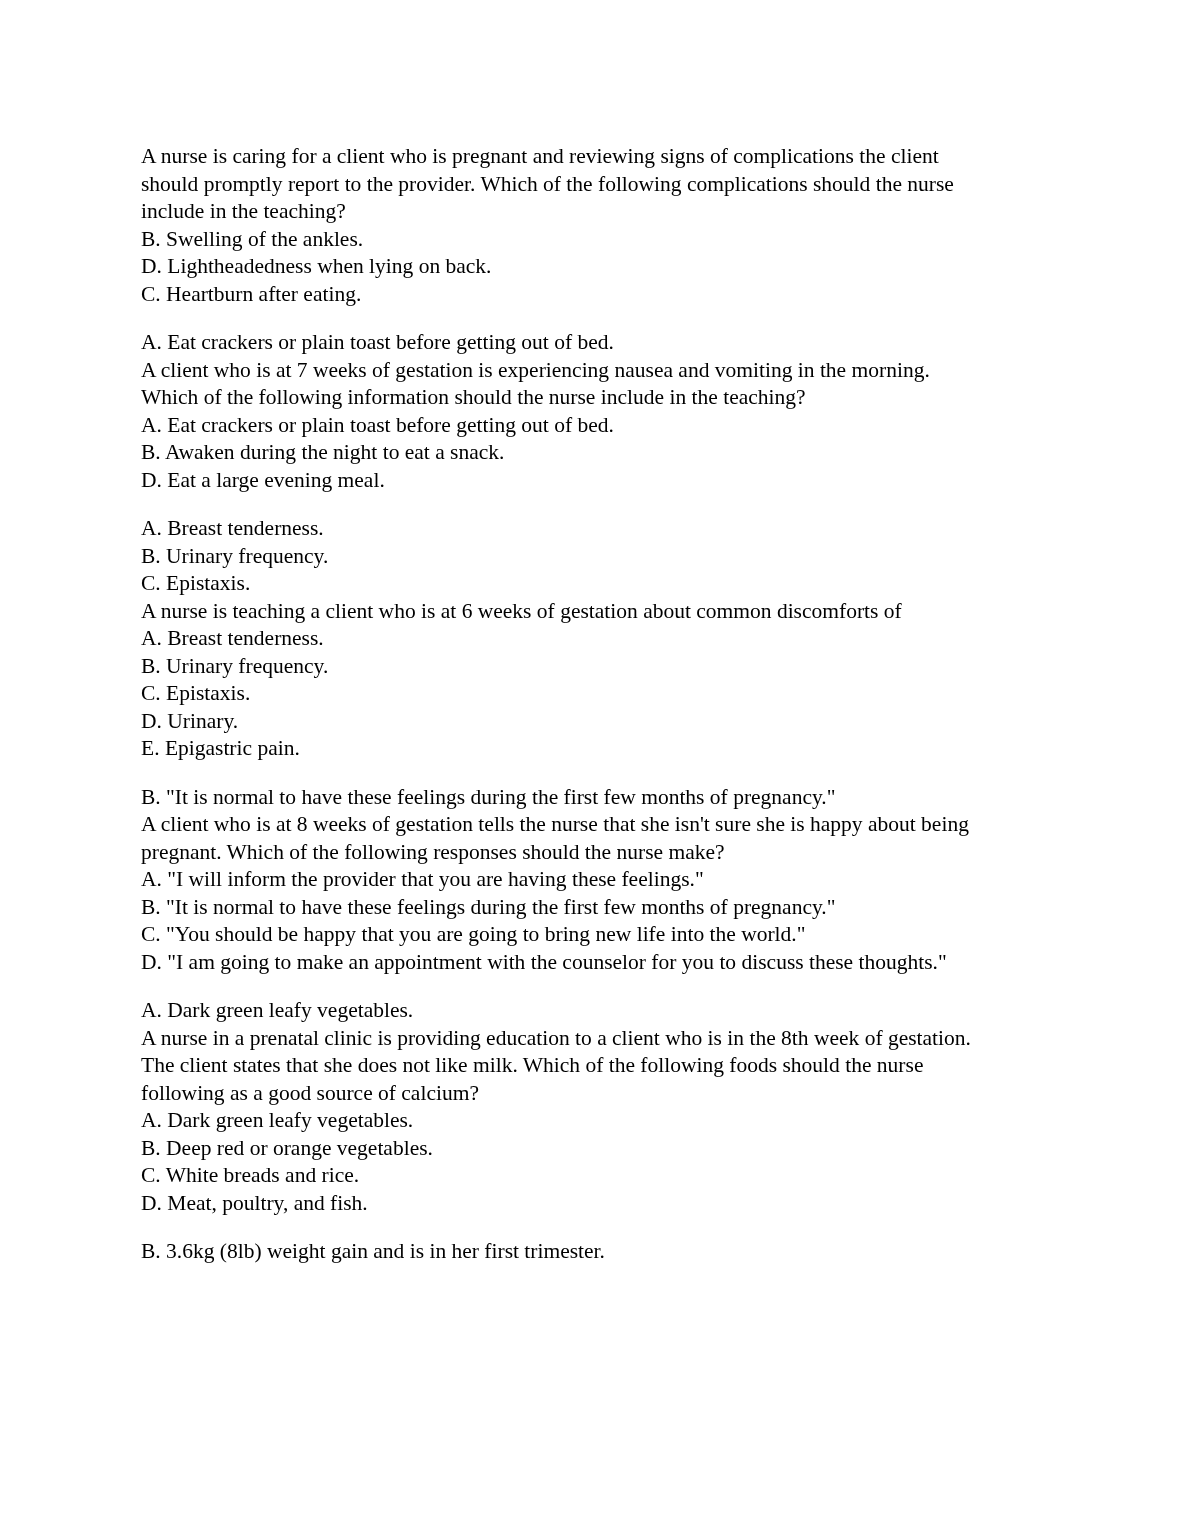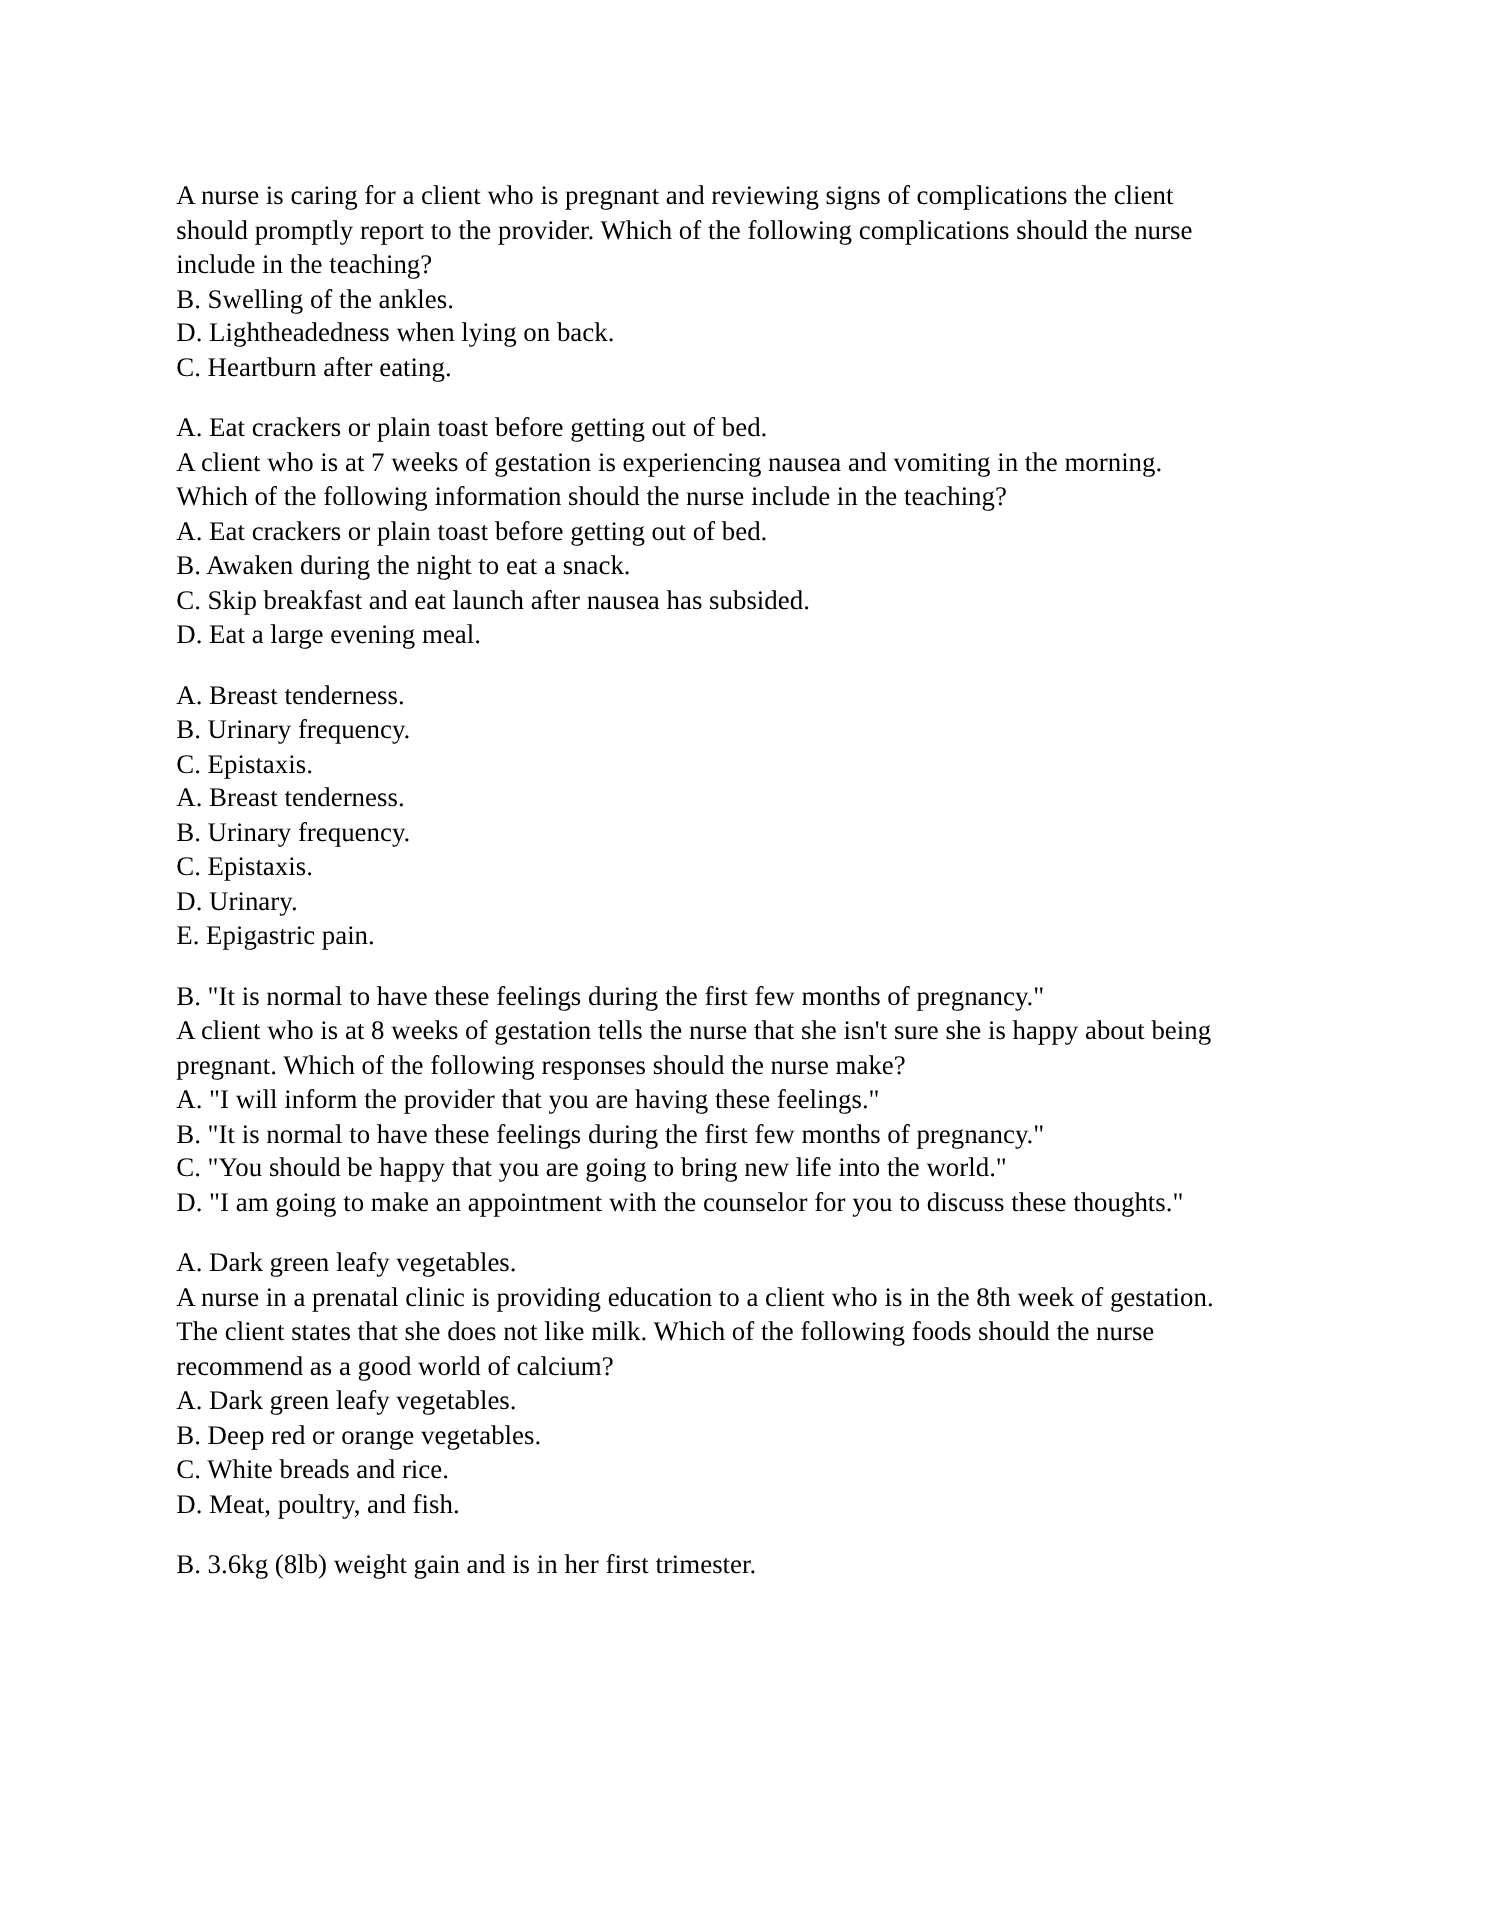--- a/index.html
+++ b/index.html
@@ -41,47 +41,47 @@
         <div class="line">B. Swelling of the ankles.</div>
         <div class="line">D. Lightheadedness when lying on back.</div>
         <div class="line">C. Heartburn after eating.</div>
       </div>
       <div class="paragraph">
         <div class="line">A. Eat crackers or plain toast before getting out of bed.</div>
         <div class="line">A client who is at 7 weeks of gestation is experiencing nausea and vomiting in the morning.</div>
         <div class="line">Which of the following information should the nurse include in the teaching?</div>
         <div class="line">A. Eat crackers or plain toast before getting out of bed.</div>
         <div class="line">B. Awaken during the night to eat a snack.</div>
-        <div class="line">C. Skip breakfast and eat launch after nausea has subsided.</div>
         <div class="line">D. Eat a large evening meal.</div>
       </div>
       <div class="paragraph">
         <div class="line">A. Breast tenderness.</div>
         <div class="line">B. Urinary frequency.</div>
         <div class="line">C. Epistaxis.</div>
+        <div class="line">A nurse is teaching a client who is at 6 weeks of gestation about common discomforts of</div>
         <div class="line">A. Breast tenderness.</div>
         <div class="line">B. Urinary frequency.</div>
         <div class="line">C. Epistaxis.</div>
         <div class="line">D. Urinary.</div>
         <div class="line">E. Epigastric pain.</div>
       </div>
       <div class="paragraph">
         <div class="line">B. "It is normal to have these feelings during the first few months of pregnancy."</div>
         <div class="line">A client who is at 8 weeks of gestation tells the nurse that she isn't sure she is happy about being</div>
         <div class="line">pregnant. Which of the following responses should the nurse make?</div>
         <div class="line">A. "I will inform the provider that you are having these feelings."</div>
         <div class="line">B. "It is normal to have these feelings during the first few months of pregnancy."</div>
         <div class="line">C. "You should be happy that you are going to bring new life into the world."</div>
         <div class="line">D. "I am going to make an appointment with the counselor for you to discuss these thoughts."</div>
       </div>
       <div class="paragraph">
         <div class="line">A. Dark green leafy vegetables.</div>
         <div class="line">A nurse in a prenatal clinic is providing education to a client who is in the 8th week of gestation.</div>
         <div class="line">The client states that she does not like milk. Which of the following foods should the nurse</div>
-        <div class="line">recommend as a good world of calcium?</div>
+        <div class="line">following as a good source of calcium?</div>
         <div class="line">A. Dark green leafy vegetables.</div>
         <div class="line">B. Deep red or orange vegetables.</div>
         <div class="line">C. White breads and rice.</div>
         <div class="line">D. Meat, poultry, and fish.</div>
       </div>
       <div class="paragraph">
         <div class="line">B. 3.6kg (8lb) weight gain and is in her first trimester.</div>
       </div>
     </section>
 </main>

